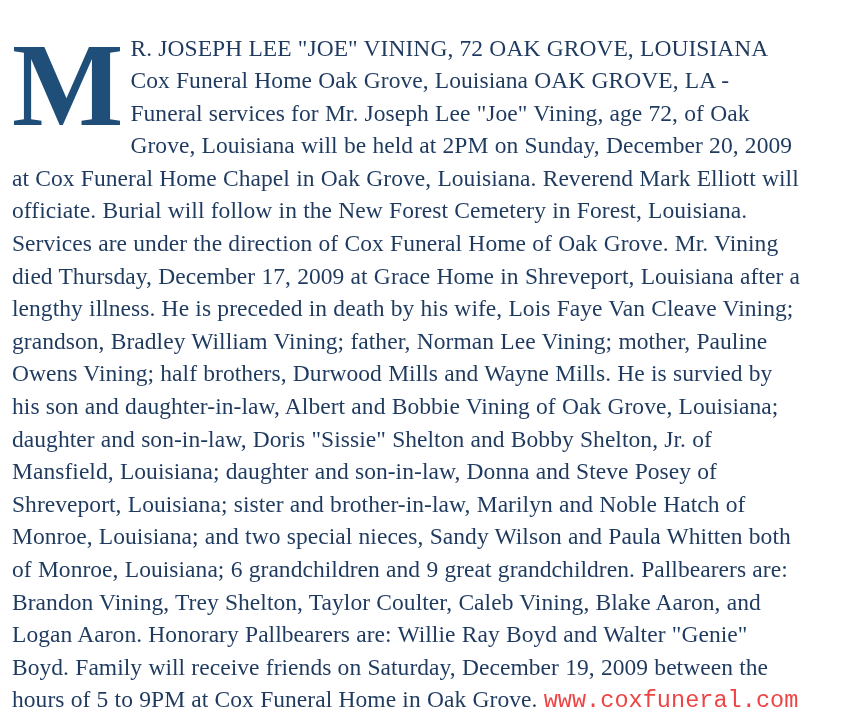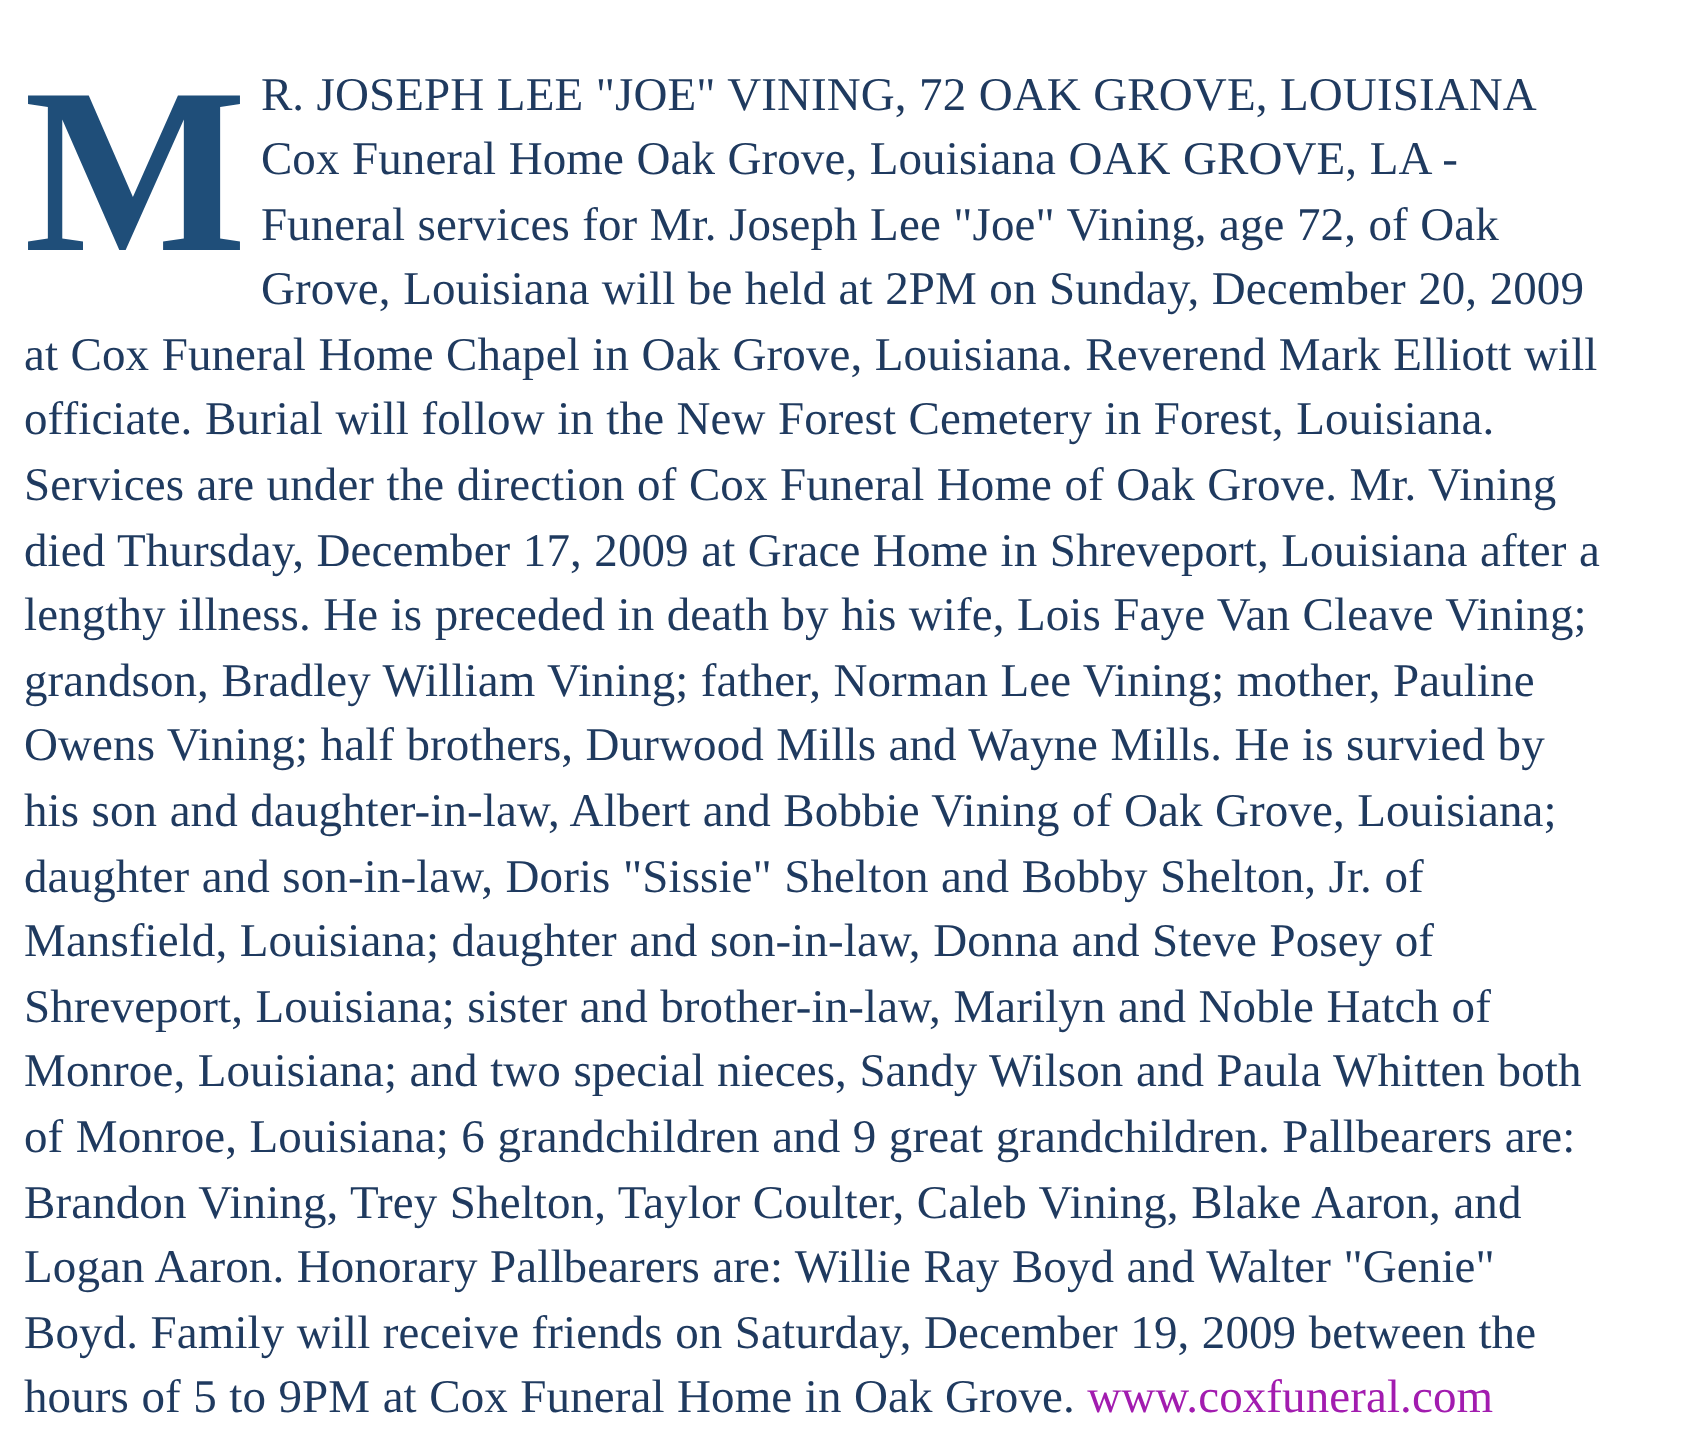--- a/index.html
+++ b/index.html
@@ -31,22 +31,23 @@
     float: left;
     font-family: "Liberation Serif", "DejaVu Serif", serif;
     color: #1f4e79;
     font-size: 118px;
     line-height: 0.78;
     font-weight: 700;
     padding: 6px 7px 0 0;
     margin-top: 2px;
   }
   .link {
-    color: #a21caf;
+    color: #ef4444;
     text-decoration: none;
+    font-family: Liberation Mono, monospace;
   }
 </style>
 </head>
 <body>
 
 <div id="obituary">
   <p class="body-text"><span class="dropcap">M</span><span>R. JOSEPH LEE "JOE" VINING, 72 OAK GROVE, LOUISIANA Cox Funeral Home Oak Grove, Louisiana OAK GROVE, LA - Funeral services for Mr. Joseph Lee "Joe" Vining, age 72, of Oak Grove, Louisiana will be held at 2PM on Sunday, December 20, 2009 at Cox Funeral Home Chapel in Oak Grove, Louisiana. Reverend Mark Elliott will officiate. Burial will follow in the New Forest Cemetery in Forest, Louisiana. Services are under the direction of Cox Funeral Home of Oak Grove. Mr. Vining died Thursday, December 17, 2009 at Grace Home in Shreveport, Louisiana after a lengthy illness. He is preceded in death by his wife, Lois Faye Van Cleave Vining; grandson, Bradley William Vining; father, Norman Lee Vining; mother, Pauline Owens Vining; half brothers, Durwood Mills and Wayne Mills. He is survied by his son and daughter-in-law, Albert and Bobbie Vining of Oak Grove, Louisiana; daughter and son-in-law, Doris "Sissie" Shelton and Bobby Shelton, Jr. of Mansfield, Louisiana; daughter and son-in-law, Donna and Steve Posey of Shreveport, Louisiana; sister and brother-in-law, Marilyn and Noble Hatch of Monroe, Louisiana; and two special nieces, Sandy Wilson and Paula Whitten both of Monroe, Louisiana; 6 grandchildren and 9 great grandchildren. Pallbearers are: Brandon Vining, Trey Shelton, Taylor Coulter, Caleb Vining, Blake Aaron, and Logan Aaron. Honorary Pallbearers are: Willie Ray Boyd and Walter "Genie" Boyd. Family will receive friends on Saturday, December 19, 2009 between the hours of 5 to 9PM at Cox Funeral Home in Oak Grove. </span><a class="link" href="#">www.coxfuneral.com</a></p>
 </div>
 
 </body></html>

